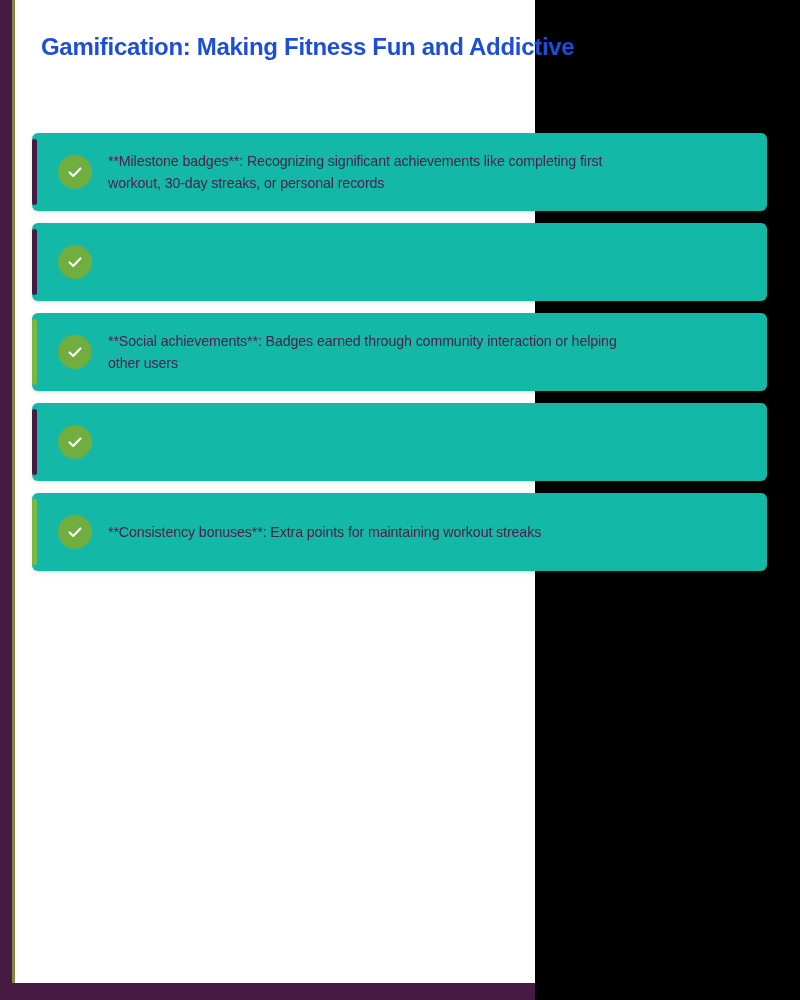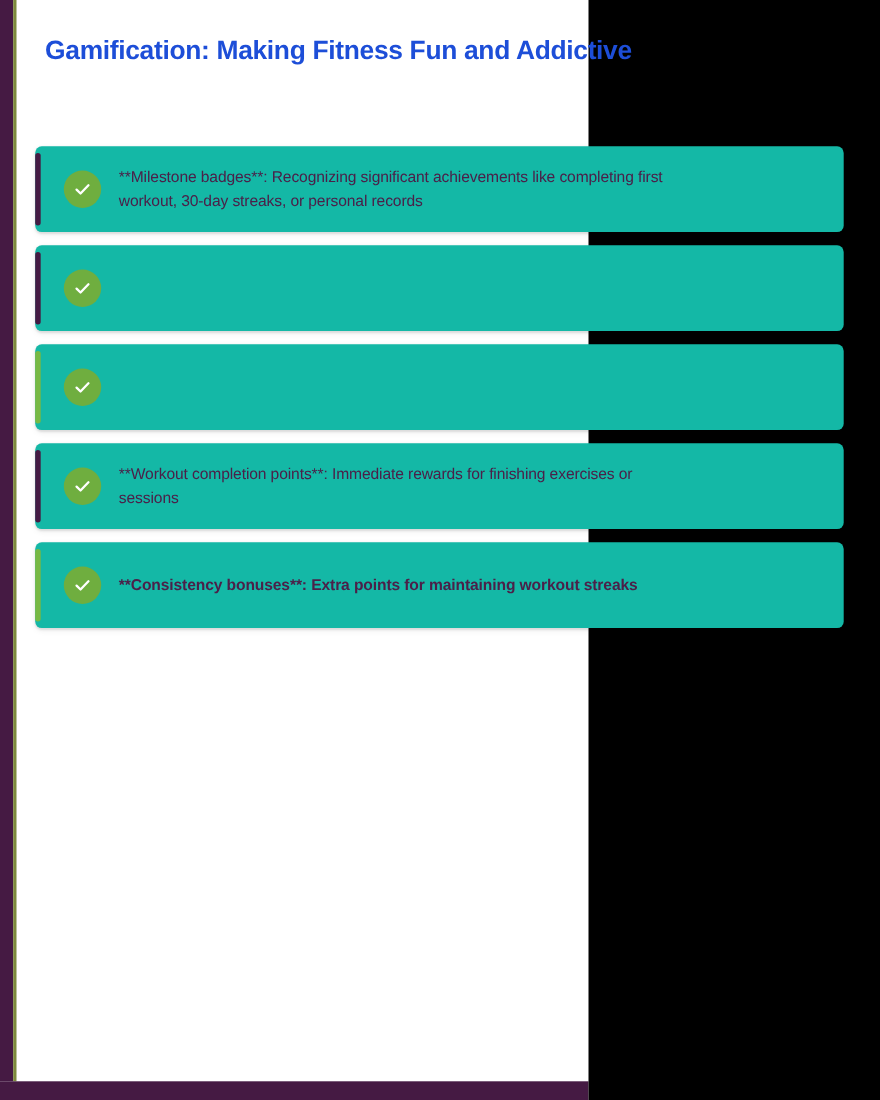--- a/index.html
+++ b/index.html
@@ -68,21 +68,21 @@
     display: flex;
     align-items: center;
     box-sizing: border-box;
     background: #14b8a6;
     border-radius: 6px;
     min-height: 78px;
     padding: 14px 0 14px 0;
     margin-bottom: 12px;
     box-shadow: 0 1px 2px rgba(0,0,0,0.10), 0 2px 6px rgba(0,0,0,0.06);
   }
-  .card:last-child { margin-bottom: 16px; font-weight: bold; }
+  .card:last-child { margin-bottom: 16px; }
 
   .accent {
     position: absolute;
     left: 0;
     top: 6px;
     bottom: 6px;
     width: 5px;
     border-radius: 3px;
   }
   .accent.purple { background: #451a43; }
@@ -150,29 +150,29 @@
           </svg>
         </div>
       </div>
       <div class="card">
         <div class="accent green"></div>
         <div class="check">
           <svg width="20" height="20" viewBox="0 0 20 20" aria-hidden="true">
             <path d="M4.6 10.4 L8.2 13.9 L15.4 6.4" fill="none" stroke="#ffffff" stroke-width="2.1" stroke-linecap="round" stroke-linejoin="round"></path>
           </svg>
         </div>
+        <div class="card-text">**Social achievements**: Badges earned through community interaction or helping other users</div>
       </div>
       <div class="card">
         <div class="accent purple"></div>
         <div class="check">
           <svg width="20" height="20" viewBox="0 0 20 20" aria-hidden="true">
             <path d="M4.6 10.4 L8.2 13.9 L15.4 6.4" fill="none" stroke="#ffffff" stroke-width="2.1" stroke-linecap="round" stroke-linejoin="round"></path>
           </svg>
         </div>
-        <div class="card-text">**Workout completion points**: Immediate rewards for finishing exercises or sessions</div>
       </div>
       <div class="card">
         <div class="accent green"></div>
         <div class="check">
           <svg width="20" height="20" viewBox="0 0 20 20" aria-hidden="true">
             <path d="M4.6 10.4 L8.2 13.9 L15.4 6.4" fill="none" stroke="#ffffff" stroke-width="2.1" stroke-linecap="round" stroke-linejoin="round"></path>
           </svg>
         </div>
         <div class="card-text">**Consistency bonuses**: Extra points for maintaining workout streaks</div>
       </div>

